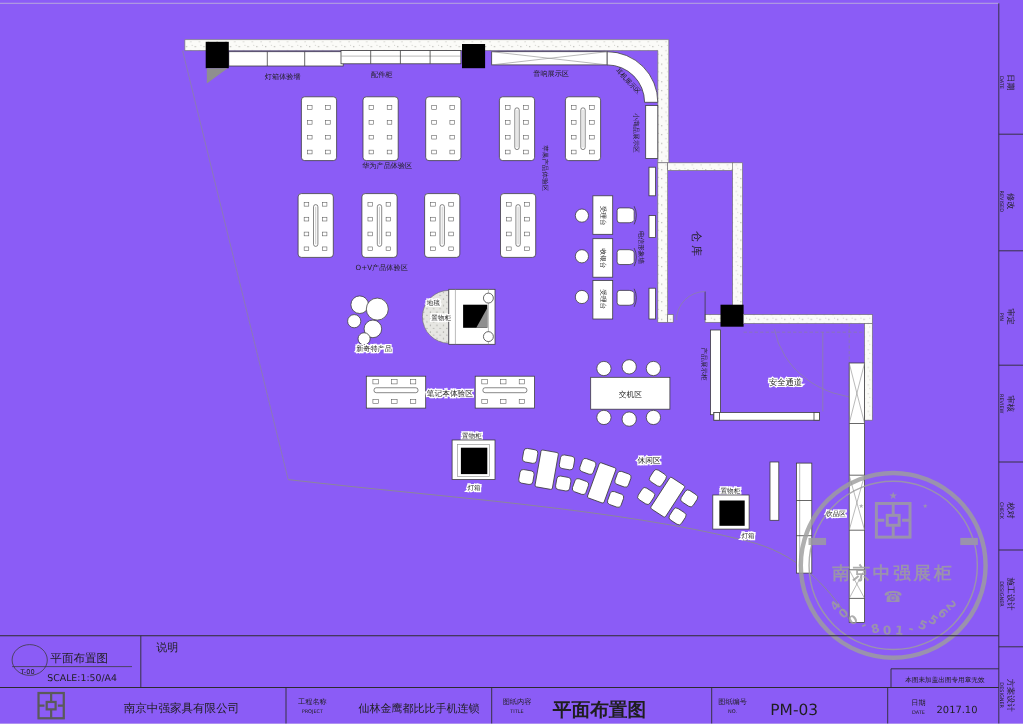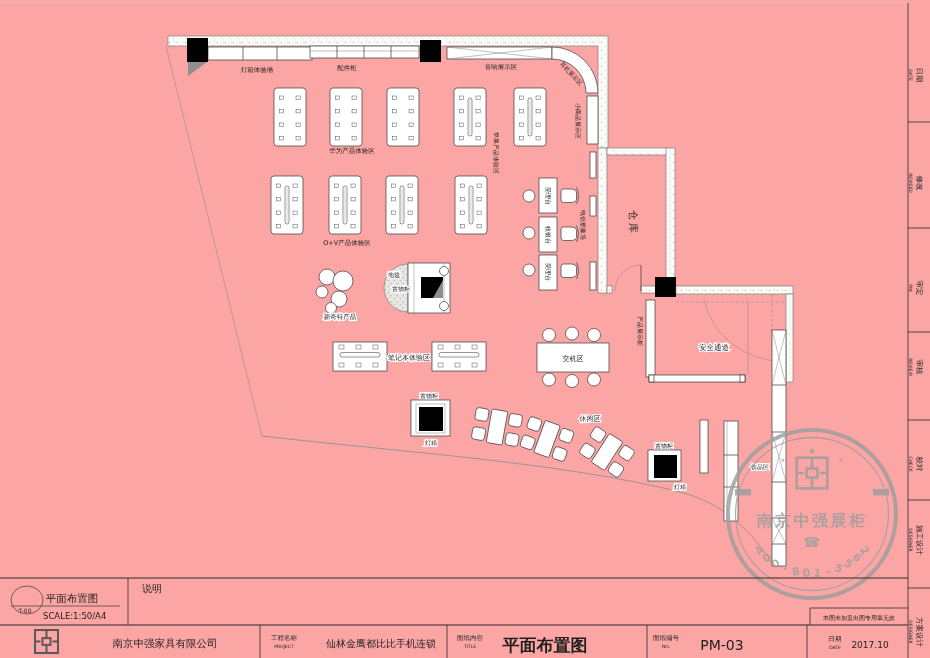--- a/index.html
+++ b/index.html
@@ -1,16 +1,16 @@
 <!DOCTYPE html>
 <html><head>
 <meta charset="utf-8">
 <style>
   html,body{margin:0;padding:0;background:#e9e9e9;}
-  .sheet{position:relative;width:930px;height:658px;background:#fca5a5;overflow:hidden;
+  .sheet{position:relative;width:930px;height:658px;background:#8b5cf6;overflow:hidden;
          font-family:"DejaVu Sans","Liberation Sans",sans-serif;}
   svg{display:block;}
   
   .ln   {fill:none;stroke:#3a3a3a;stroke-width:.7;}
   .lnw  {fill:#ffffff;stroke:#3a3a3a;stroke-width:.7;}
   .thin {fill:none;stroke:#8c8c8c;stroke-width:.55;}
   .wall {fill:url(#stip);stroke:#6f6f6f;stroke-width:.6;}
   .blk  {fill:#000000;stroke:none;}
   .gry  {fill:#8f8f8f;stroke:none;}
   .sq   {fill:#ffffff;stroke:#555555;stroke-width:.5;}

